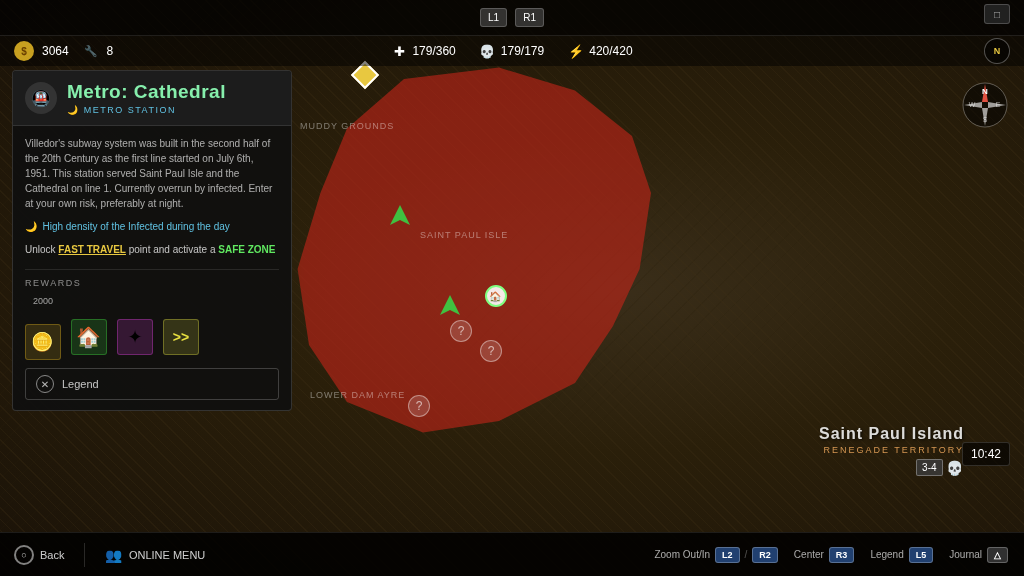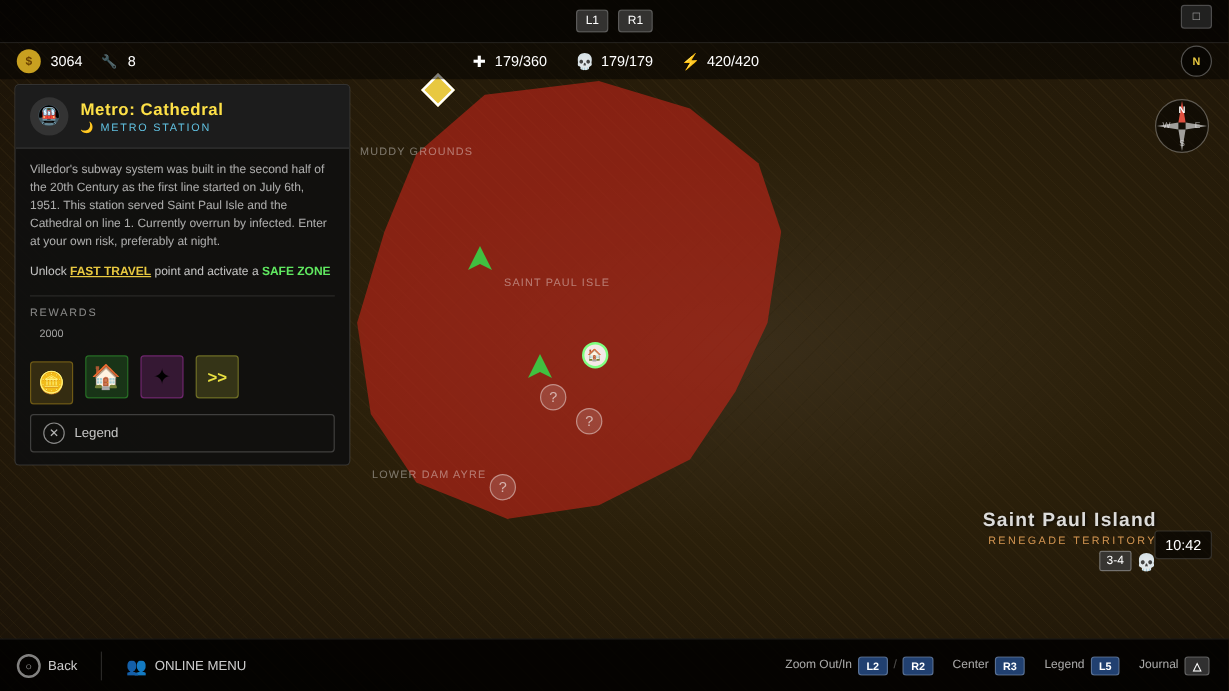--- a/index.html
+++ b/index.html
@@ -197,23 +197,23 @@
       background: rgba(255,255,255,0.1);
       border-radius: 50%;
       display: flex;
       align-items: center;
       justify-content: center;
       font-size: 16px;
     }
 
     .panel-title-wrap {}
     .panel-title {
-      font-size: 14px;
-      font-weight: bold;
-      color: #fde047;
+      font-size: 19px;
+      font-weight: bold;
+      color: #86efac;
       letter-spacing: 0.5px;
     }
     .panel-subtitle {
       font-size: 9px;
       color: #60c0e0;
       letter-spacing: 1.5px;
       text-transform: uppercase;
       margin-top: 2px;
       display: flex;
       align-items: center;
@@ -684,20 +684,21 @@
     <div class="panel-icon">🚇</div>
     <div class="panel-title-wrap">
       <div class="panel-title">Metro: Cathedral</div>
       <div class="panel-subtitle">METRO STATION</div>
     </div>
   </div>
 
   <div class="panel-body">
     <div class="panel-desc">Villedor's subway system was built in the second half of the 20th Century as the first line started on July 6th, 1951. This station served Saint Paul Isle and the Cathedral on line 1. Currently overrun by infected. Enter at your own risk, preferably at night.</div>
 
+    <div class="panel-warning">High density of the Infected during the day</div>
 
     <div class="panel-unlock">
       <span>Unlock </span><span class="highlight-yellow">FAST TRAVEL</span><span> point and activate a </span><span class="highlight-green">SAFE ZONE</span>
     </div>
 
     <div class="rewards-section">
       <div class="rewards-label">REWARDS</div>
       <div class="rewards-row">
         <div class="reward-item">
           <span class="reward-num">2000</span>

